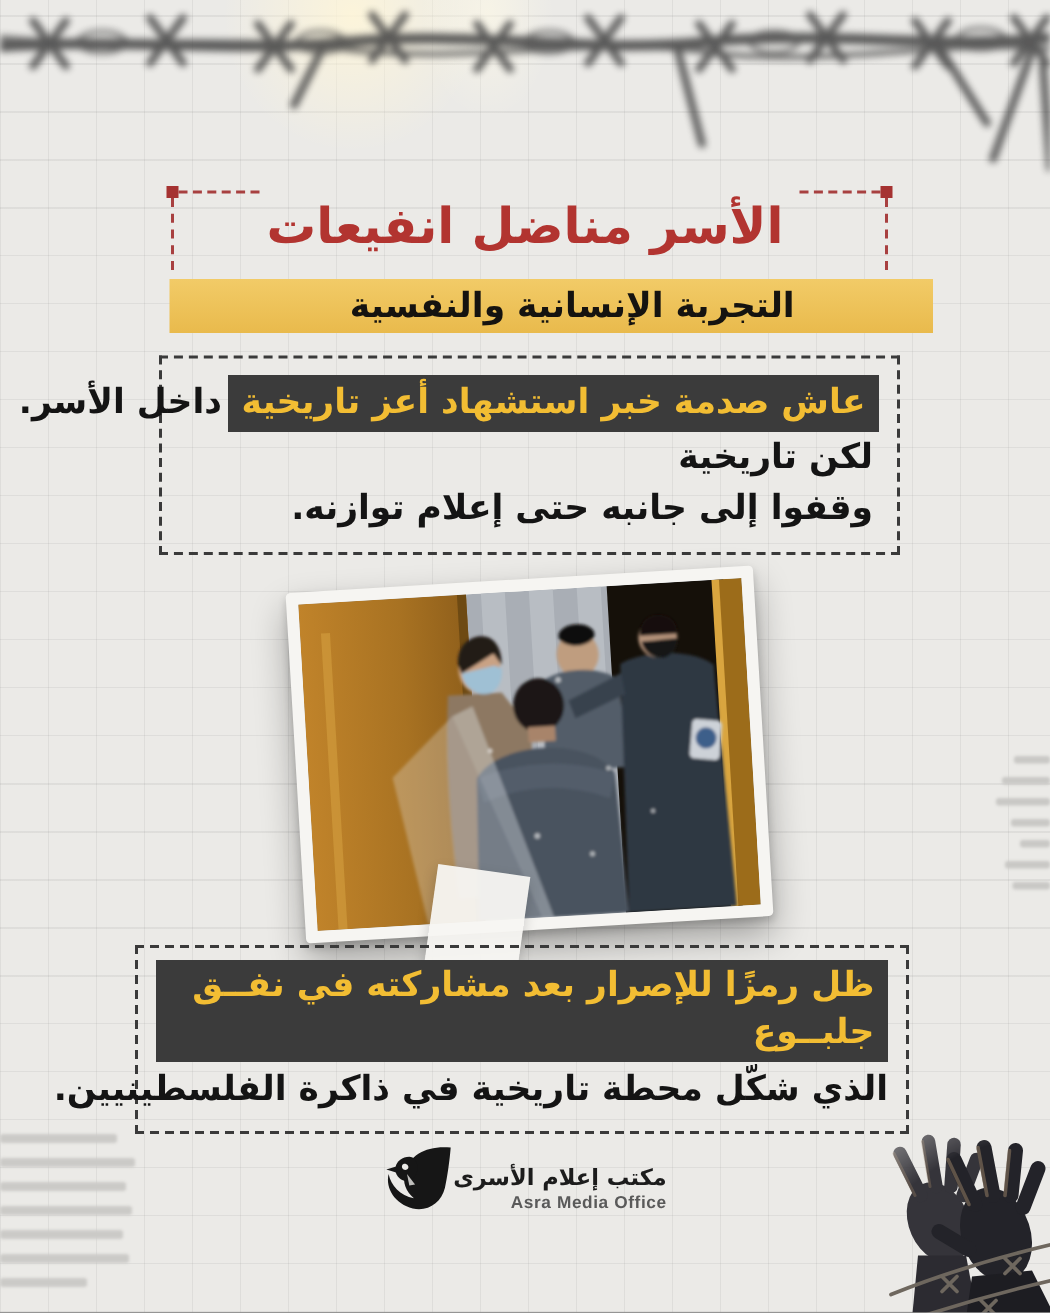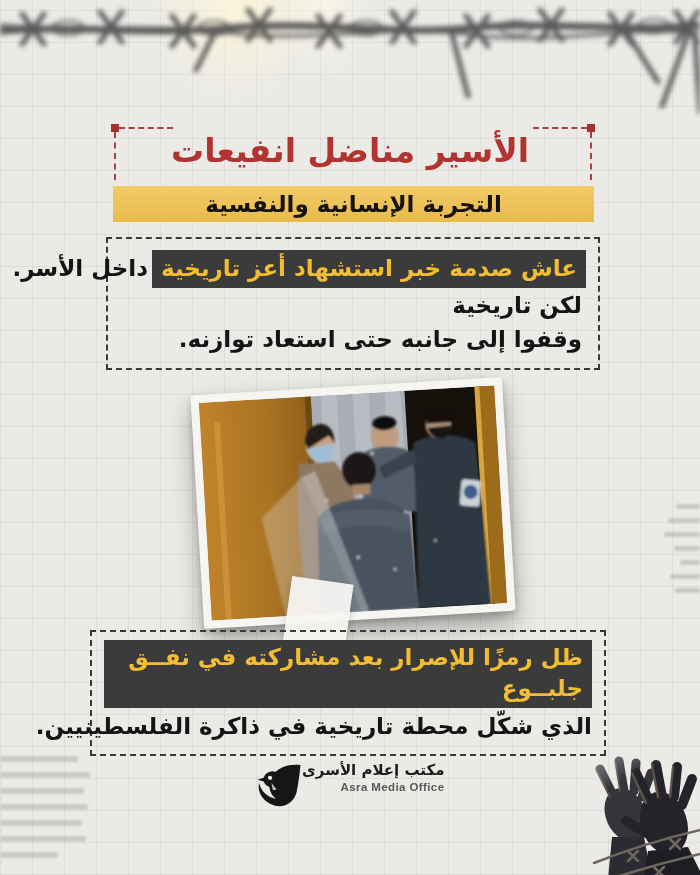--- a/index.html
+++ b/index.html
@@ -33,21 +33,21 @@
   .bracket-r{left:531px;top:124px;}
   .bracket-r .sq{right:0;}
   .bracket-r .h{right:8px;}
   .bracket-r .v{left:auto;right:3px;}
 
   .title{left:60px;right:60px;top:131px;text-align:center;direction:rtl;
     color:#b23430;font-size:33px;font-weight:bold;letter-spacing:0;}
 
   .banner{left:113px;top:186px;width:481px;height:36px;line-height:36px;
     background:linear-gradient(180deg,#f2cb67,#e9ba4c);
-    text-align:center;direction:rtl;color:#151310;font-size:23px;font-weight:bold;}
+    text-align:center;direction:rtl;color:#151310;font-size:23px;font-weight:bold;padding-left:28px;}
 
   .qbox{border:2px dashed #3a3a3a;direction:rtl;color:#141414;
     font-size:23px;font-weight:bold;}
   .box1{left:106px;top:237px;width:466px;padding:11px 12px 12px 12px;}
   .box2{left:90px;top:630px;width:488px;padding:8px 12px 10px 12px;}
   .qline{display:flex;justify-content:space-between;align-items:baseline;
     line-height:34px;white-space:nowrap;}
   .qline.single{justify-content:flex-start;}
   .hl{background:#3b3b3b;color:#f2bd33;padding:1px 9px 3px 9px;}
   .hl.block{display:block;padding:2px 9px 4px 9px;line-height:31px;}
@@ -57,21 +57,21 @@
   
   .photo{left:197px;top:386px;width:312px;height:234px;transform:rotate(-3.4deg);
     background:#f6f5f2;padding:8px;box-sizing:border-box;border-radius:3px;
     box-shadow:0 12px 24px rgba(0,0,0,.32), 0 3px 6px rgba(0,0,0,.18);}
   .photo svg{display:block;width:100%;height:100%;}
   .tape{left:287px;top:580px;width:62px;height:70px;transform:rotate(8deg);
     background:rgba(247,246,242,.95);box-shadow:0 4px 9px rgba(0,0,0,.18);}
 
   
   .org{left:0;right:0;top:760px;display:flex;justify-content:center;}
-  .org-inner{display:flex;align-items:flex-start;gap:0;}
+  .org-inner{display:flex;align-items:flex-end;gap:0;}
   .org-text{display:flex;flex-direction:column;align-items:flex-end;}
   .org-ar{direction:rtl;font-size:15px;font-weight:bold;color:#1c1c1c;line-height:20px;}
   .org-en{font-family:"Liberation Sans", sans-serif;font-size:11.5px;font-weight:bold;
     color:#5a5a5a;letter-spacing:.4px;line-height:15px;margin-left:39px;}
 
   
   .hands{right:-4px;bottom:-4px;width:180px;height:168px;
     -webkit-mask-image:radial-gradient(130% 130% at 95% 100%, #000 55%, transparent 90%);
     mask-image:radial-gradient(130% 130% at 95% 100%, #000 55%, transparent 90%);}
 
@@ -135,33 +135,33 @@
     <span class="sq"></span>
       <span class="h"></span>
       <span class="v"></span>
   </div>
   <div class="abs bracket bracket-r">
     <span class="sq"></span>
       <span class="h"></span>
       <span class="v"></span>
   </div>
 
-  <div class="abs title">الأسير مناضل انفيعات</div>
+  <div class="abs title">الأسر مناضل انفيعات</div>
   <div class="abs banner">التجربة الإنسانية والنفسية</div>
 
   <div class="abs qbox box1">
     <div class="qline">
       <span class="hl">عاش صدمة خبر استشهاد أعز تاريخية</span>
       <span class="plain">داخل الأسر.</span>
     </div>
     <div class="qline">
       <span class="plain">لكن تاريخية</span>
     </div>
     <div class="qline single">
-      <span class="plain">وقفوا إلى جانبه حتى استعاد توازنه.</span>
+      <span class="plain">وقفوا إلى جانبه حتى إعلام توازنه.</span>
     </div>
   </div>
 
   <div class="abs photo">
     <svg viewBox="0 0 296 216" preserveAspectRatio="none">
       <defs>
         <linearGradient id="door" x1="0" y1="0" x2="1" y2="0">
           <stop offset="0" stop-color="#c0832a"></stop>
             <stop offset=".6" stop-color="#a87222"></stop>
           <stop offset="1" stop-color="#8f5f1b"></stop>

